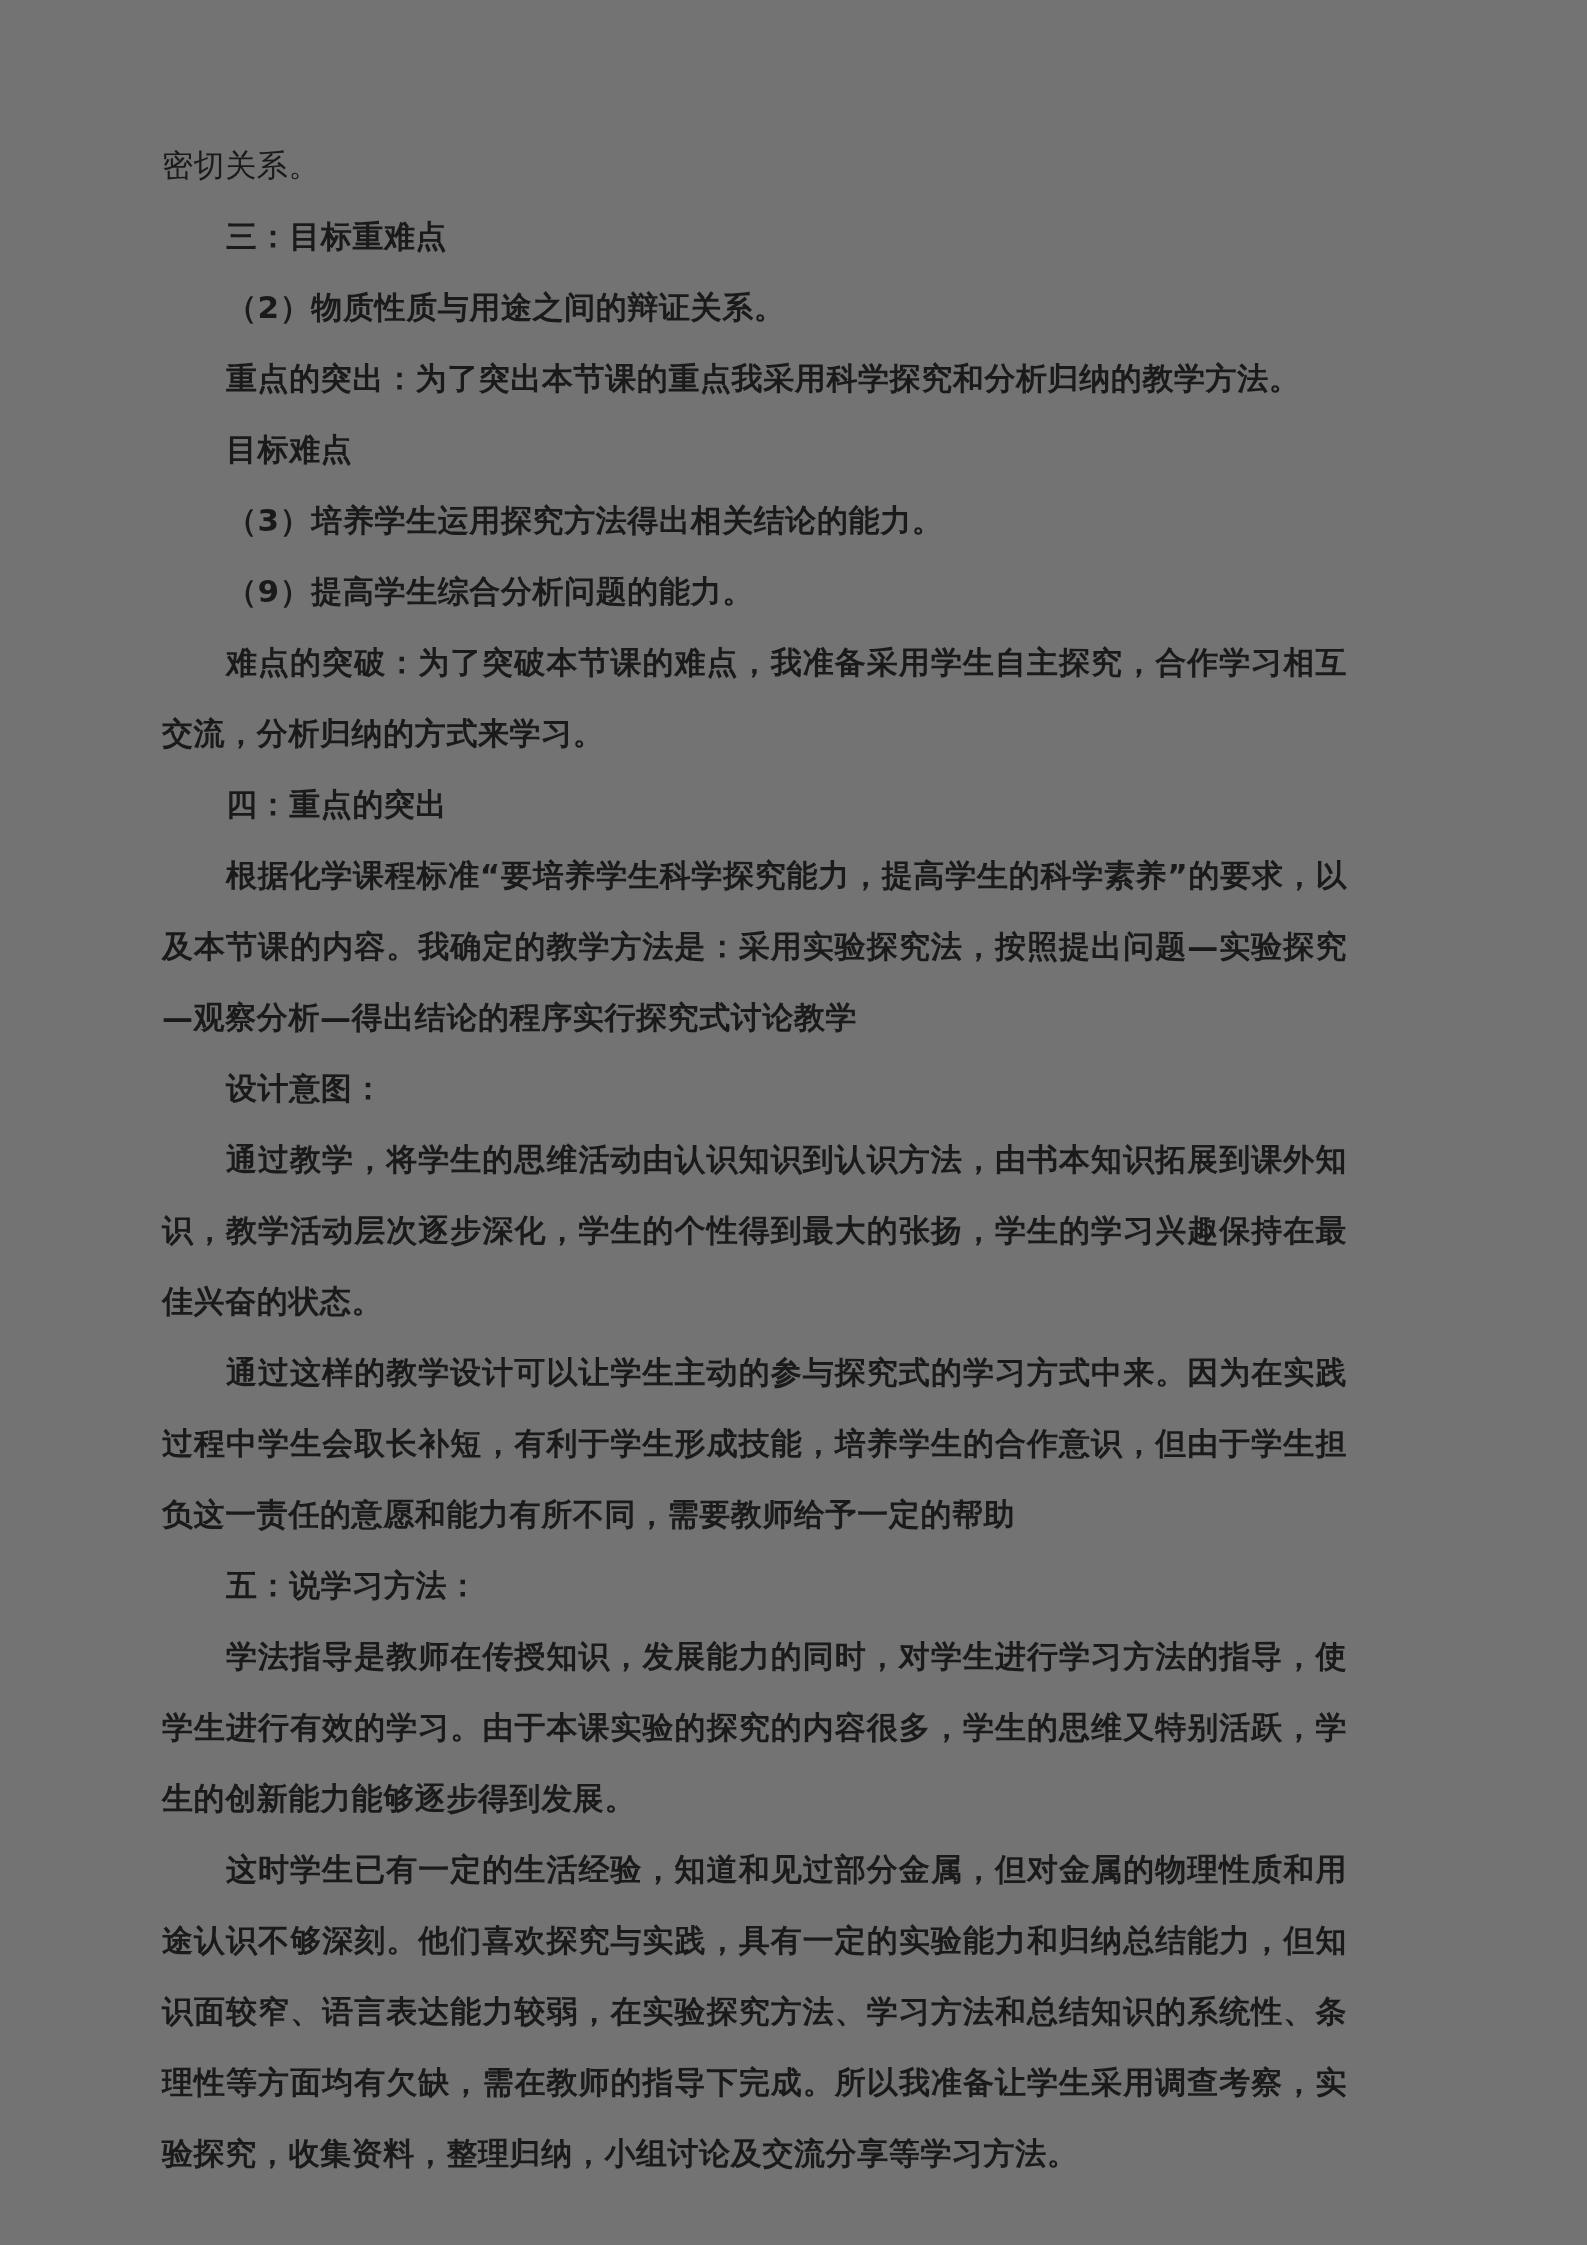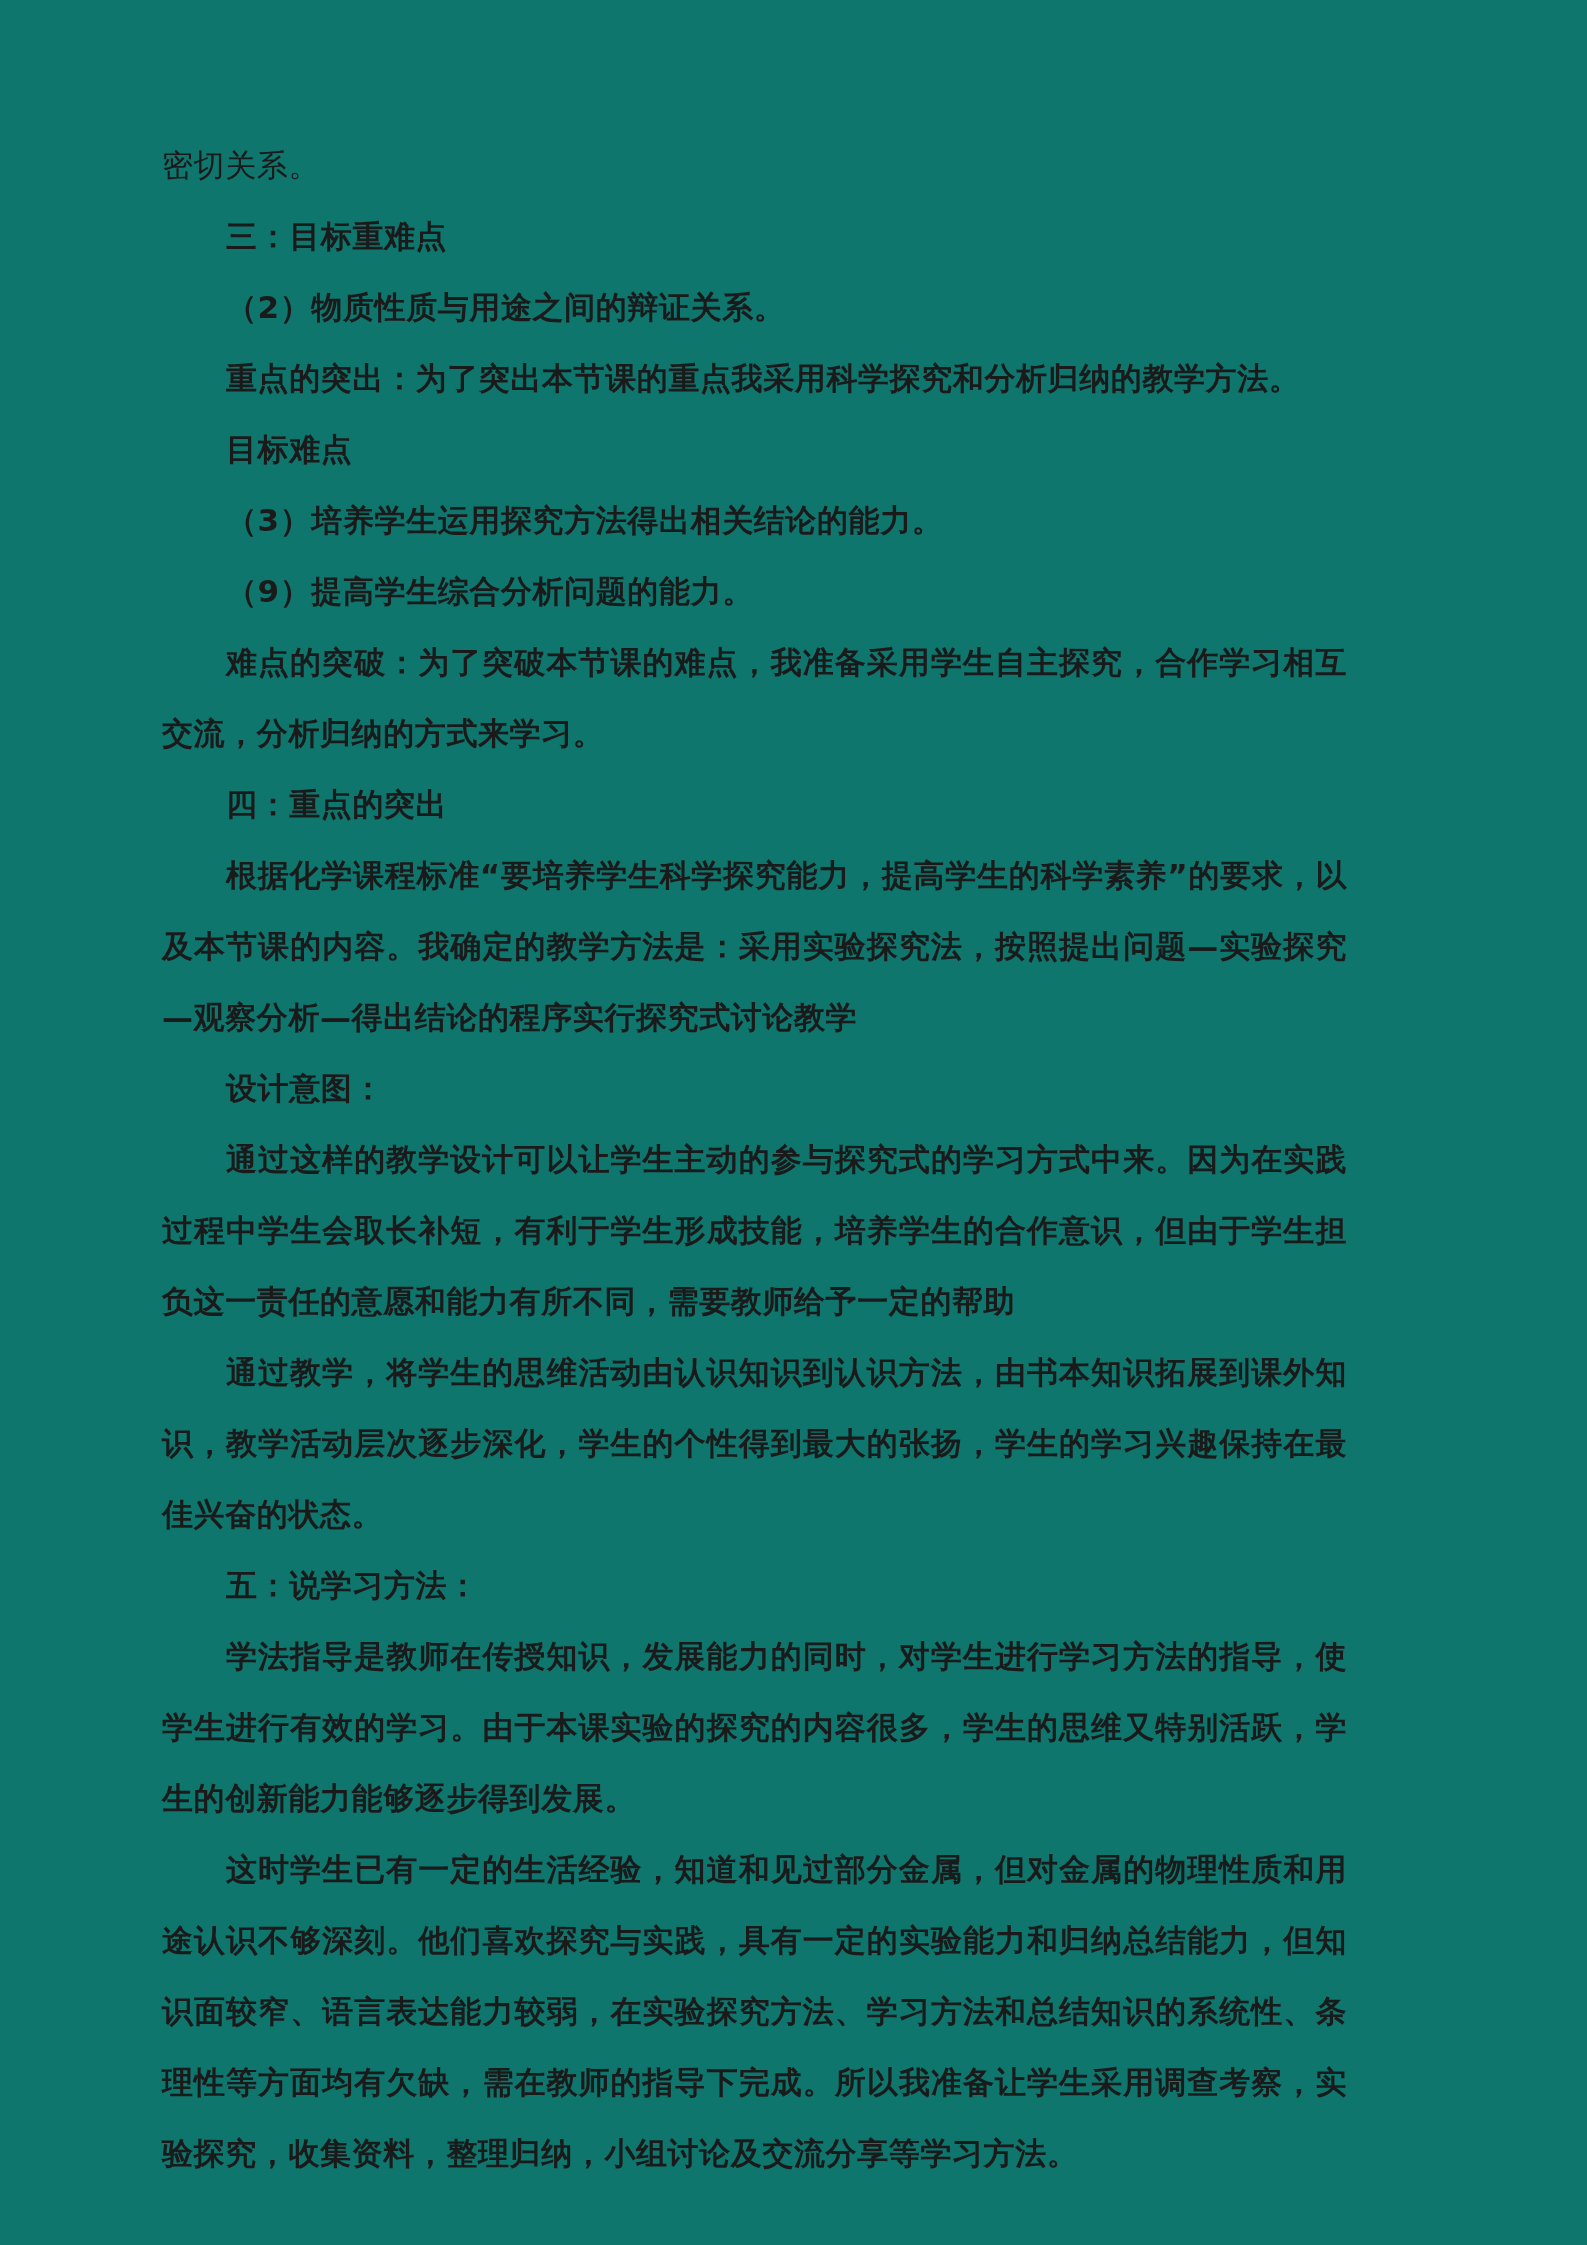--- a/index.html
+++ b/index.html
@@ -5,21 +5,21 @@
   html, body {
     margin: 0;
     padding: 0;
     background: #ffffff;
   }
 
   .page {
     position: relative;
     width: 1587px;
     height: 2245px;
-    background: #0f766e;
+    background: #737373;
     margin: 0 auto;
     overflow: hidden;
     box-sizing: border-box;
   }
 
   .doc-body {
     position: absolute;
     left: 162px;
     top: 130px;
     width: 1185px;
@@ -76,23 +76,23 @@
     <p class="para indent">（9）提高学生综合分析问题的能力。</p>
 
     <p class="para indent">难点的突破：为了突破本节课的难点，我准备采用学生自主探究，合作学习相互交流，分析归纳的方式来学习。</p>
 
     <p class="para indent">四：重点的突出</p>
 
     <p class="para indent">根据化学课程标准“要培养学生科学探究能力，提高学生的科学素养”的要求，以及本节课的内容。我确定的教学方法是：采用实验探究法，按照提出问题—实验探究—观察分析—得出结论的程序实行探究式讨论教学</p>
 
     <p class="para indent">设计意图：</p>
 
+    <p class="para indent">通过教学，将学生的思维活动由认识知识到认识方法，由书本知识拓展到课外知识，教学活动层次逐步深化，学生的个性得到最大的张扬，学生的学习兴趣保持在最佳兴奋的状态。</p>
+
     <p class="para indent">通过这样的教学设计可以让学生主动的参与探究式的学习方式中来。因为在实践过程中学生会取长补短，有利于学生形成技能，培养学生的合作意识，但由于学生担负这一责任的意愿和能力有所不同，需要教师给予一定的帮助</p>
-
-    <p class="para indent">通过教学，将学生的思维活动由认识知识到认识方法，由书本知识拓展到课外知识，教学活动层次逐步深化，学生的个性得到最大的张扬，学生的学习兴趣保持在最佳兴奋的状态。</p>
 
     <p class="para indent">五：说学习方法：</p>
 
     <p class="para indent">学法指导是教师在传授知识，发展能力的同时，对学生进行学习方法的指导，使学生进行有效的学习。由于本课实验的探究的内容很多，学生的思维又特别活跃，学生的创新能力能够逐步得到发展。</p>
 
     <p class="para indent">这时学生已有一定的生活经验，知道和见过部分金属，但对金属的物理性质和用途认识不够深刻。他们喜欢探究与实践，具有一定的实验能力和归纳总结能力，但知识面较窄、语言表达能力较弱，在实验探究方法、学习方法和总结知识的系统性、条理性等方面均有欠缺，需在教师的指导下完成。所以我准备让学生采用调查考察，实验探究，收集资料，整理归纳，小组讨论及交流分享等学习方法。</p>
 
   </div>
 </div>
 

